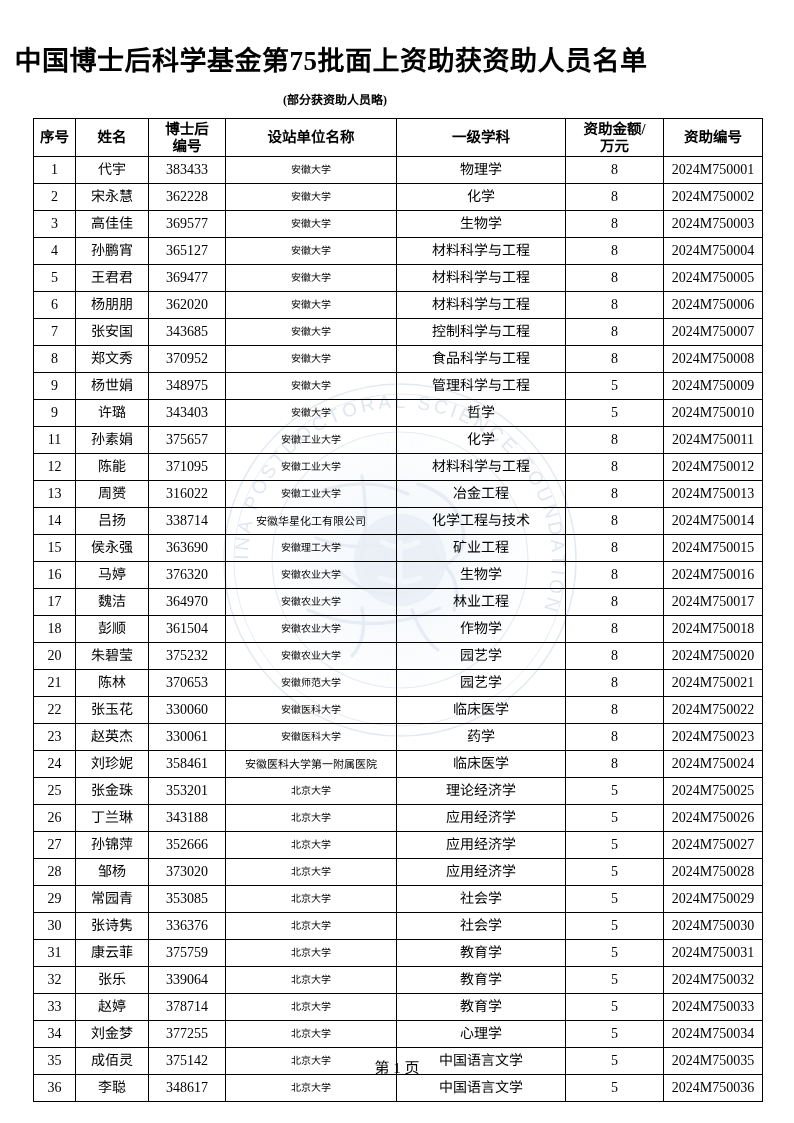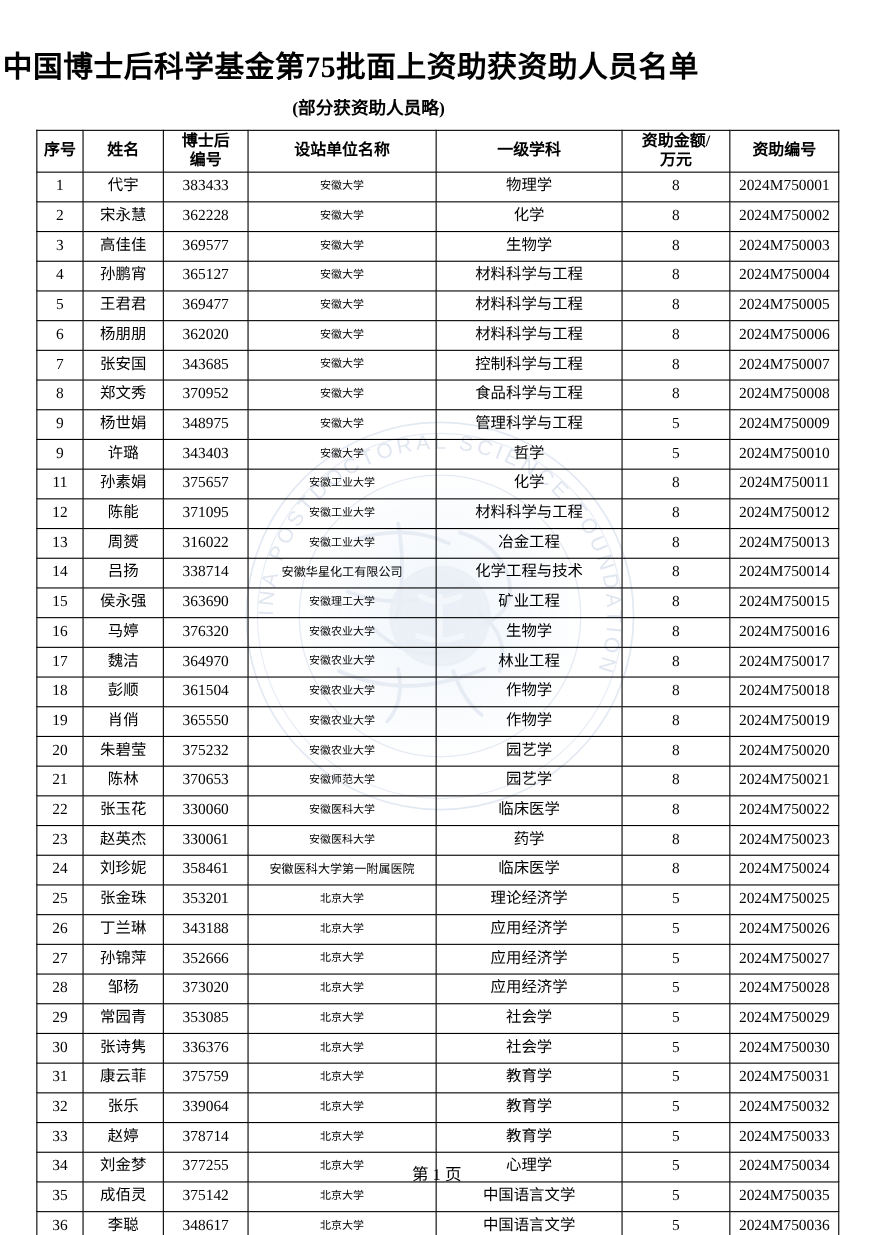--- a/index.html
+++ b/index.html
@@ -41,38 +41,38 @@
   #page {
     position: relative;
     z-index: 2;
     width: 794px;
     height: 1123px;
     box-sizing: border-box;
   }
 
   #doc-title {
     position: absolute;
-    left: 0;
+    left: 12px;
     top: 44px;
     width: 638px;
     text-align: center;
     font-size: 27px;
     font-weight: bold;
     letter-spacing: 0.5px;
     line-height: 34px;
     font-family: "Liberation Serif", "DejaVu Serif", serif;
     white-space: nowrap;
   }
   #doc-subtitle {
     position: absolute;
     left: 0;
     top: 88px;
     width: 670px;
     text-align: center;
-    font-size: 16px;
+    font-size: 12px;
     font-weight: bold;
     line-height: 24px;
     font-family: "Liberation Serif", "DejaVu Serif", serif;
   }
 
   
   #roster-table {
     position: absolute;
     left: 33px;
     top: 118px;
@@ -385,29 +385,20 @@
         <tr>
           <td class="col-seq">18</td>
           <td class="col-name">彭顺</td>
           <td class="col-pdid">361504</td>
           <td class="col-inst">安徽农业大学</td>
           <td class="col-disc">作物学</td>
           <td class="col-amt">8</td>
           <td class="col-grant">2024M750018</td>
         </tr>
         <tr>
-          <td class="col-seq">19</td>
-          <td class="col-name">肖俏</td>
-          <td class="col-pdid">365550</td>
-          <td class="col-inst">安徽农业大学</td>
-          <td class="col-disc">作物学</td>
-          <td class="col-amt">8</td>
-          <td class="col-grant">2024M750019</td>
-        </tr>
-        <tr>
           <td class="col-seq">20</td>
           <td class="col-name">朱碧莹</td>
           <td class="col-pdid">375232</td>
           <td class="col-inst">安徽农业大学</td>
           <td class="col-disc">园艺学</td>
           <td class="col-amt">8</td>
           <td class="col-grant">2024M750020</td>
         </tr>
         <tr>
           <td class="col-seq">21</td>

